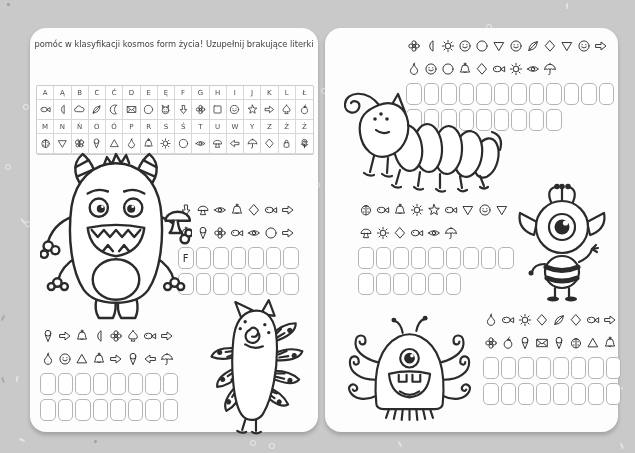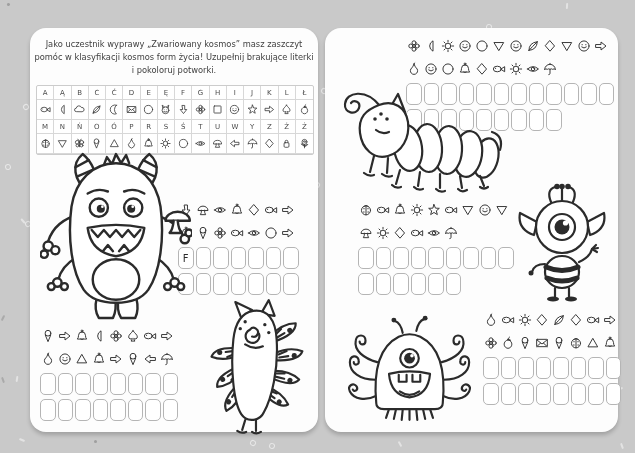--- a/index.html
+++ b/index.html
@@ -131,23 +131,21 @@
       <div class="confetti c2" style="left: 419px; top: 390px; transform: rotate(77deg);"></div>
       <div class="confetti c3" style="left: 484px; top: 102px; transform: rotate(22deg);"></div>
       <div class="confetti c0" style="left: 584px; top: 82px; transform: rotate(280deg);"></div>
       <div class="confetti c1" style="left: 486px; top: 24px; transform: rotate(19deg);"></div>
     </div>
 
   <div class="page" id="page-left"></div>
   <div class="page" id="page-right"></div>
 
   <div id="instructions">
-    <div>Jako uczestnik wyprawy „Zwariowany kosmos” masz zaszczyt</div>
     <div>pomóc w klasyfikacji kosmos form życia! Uzupełnij brakujące literki</div>
-    <div>i pokoloruj potworki.</div>
   </div>
 
   <div id="key-table">
       <div class="kcell kletter">A</div>
       <div class="kcell kletter">Ą</div>
       <div class="kcell kletter">B</div>
       <div class="kcell kletter">C</div>
       <div class="kcell kletter">Ć</div>
       <div class="kcell kletter">D</div>
       <div class="kcell kletter">E</div>

